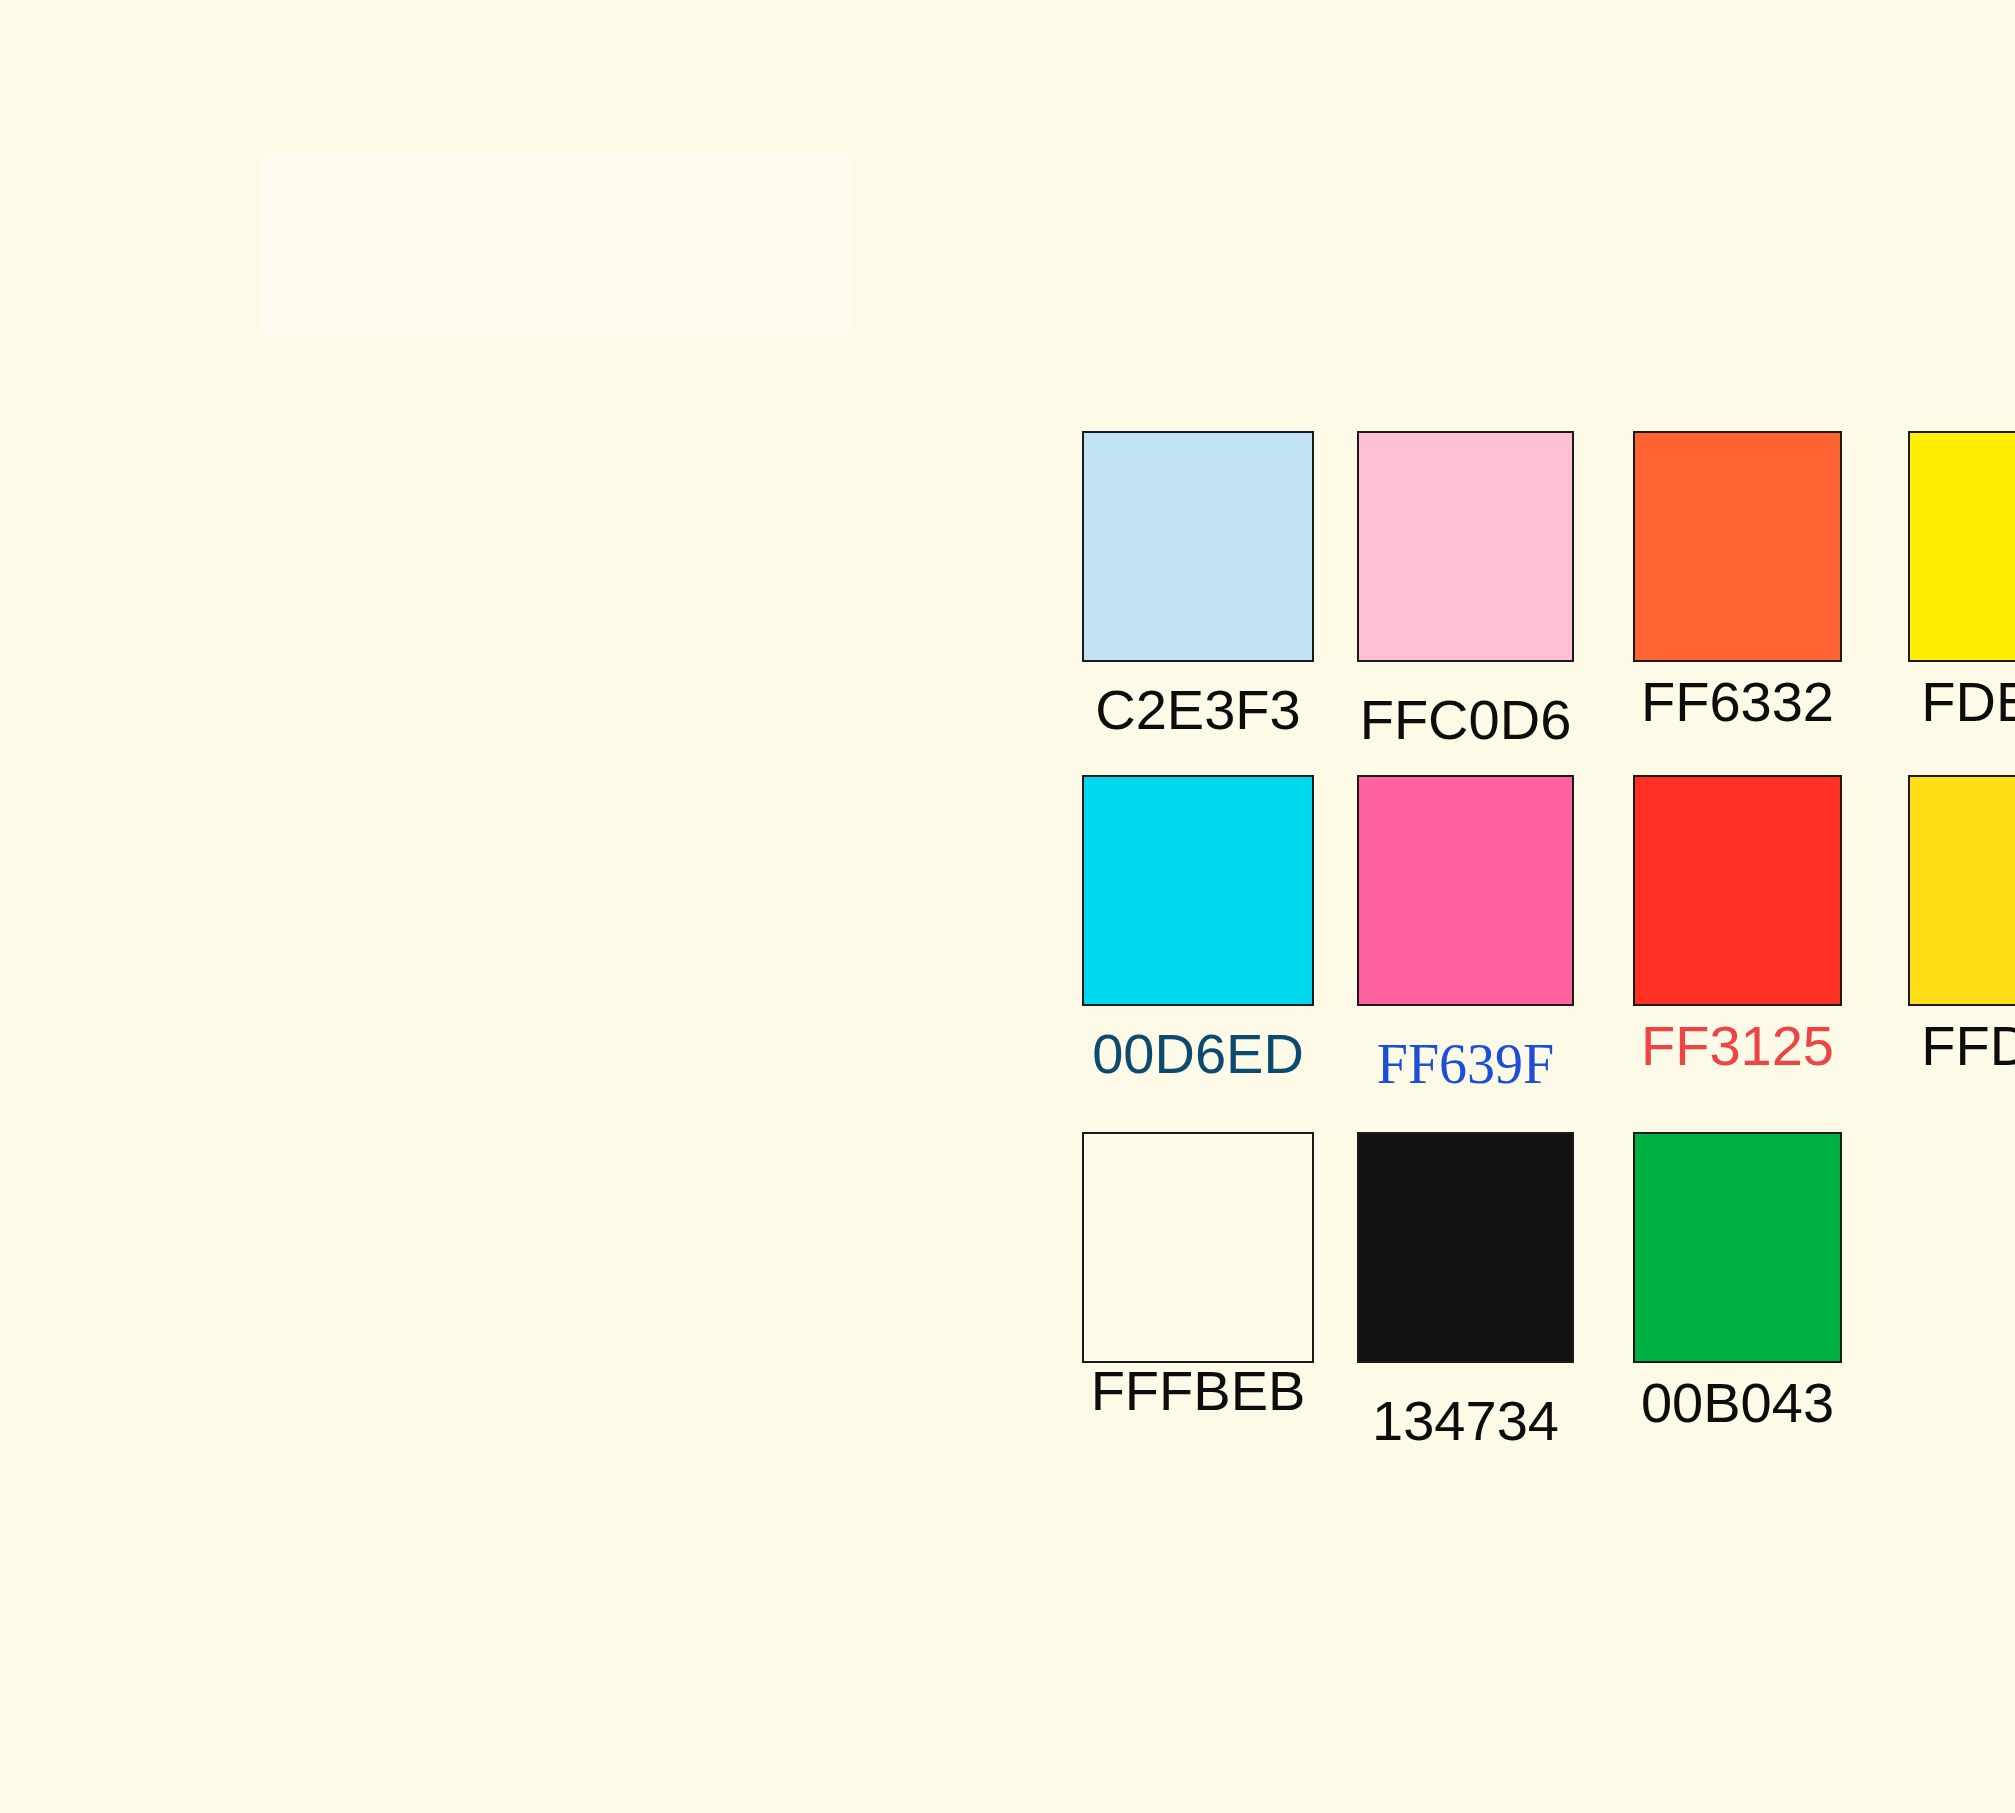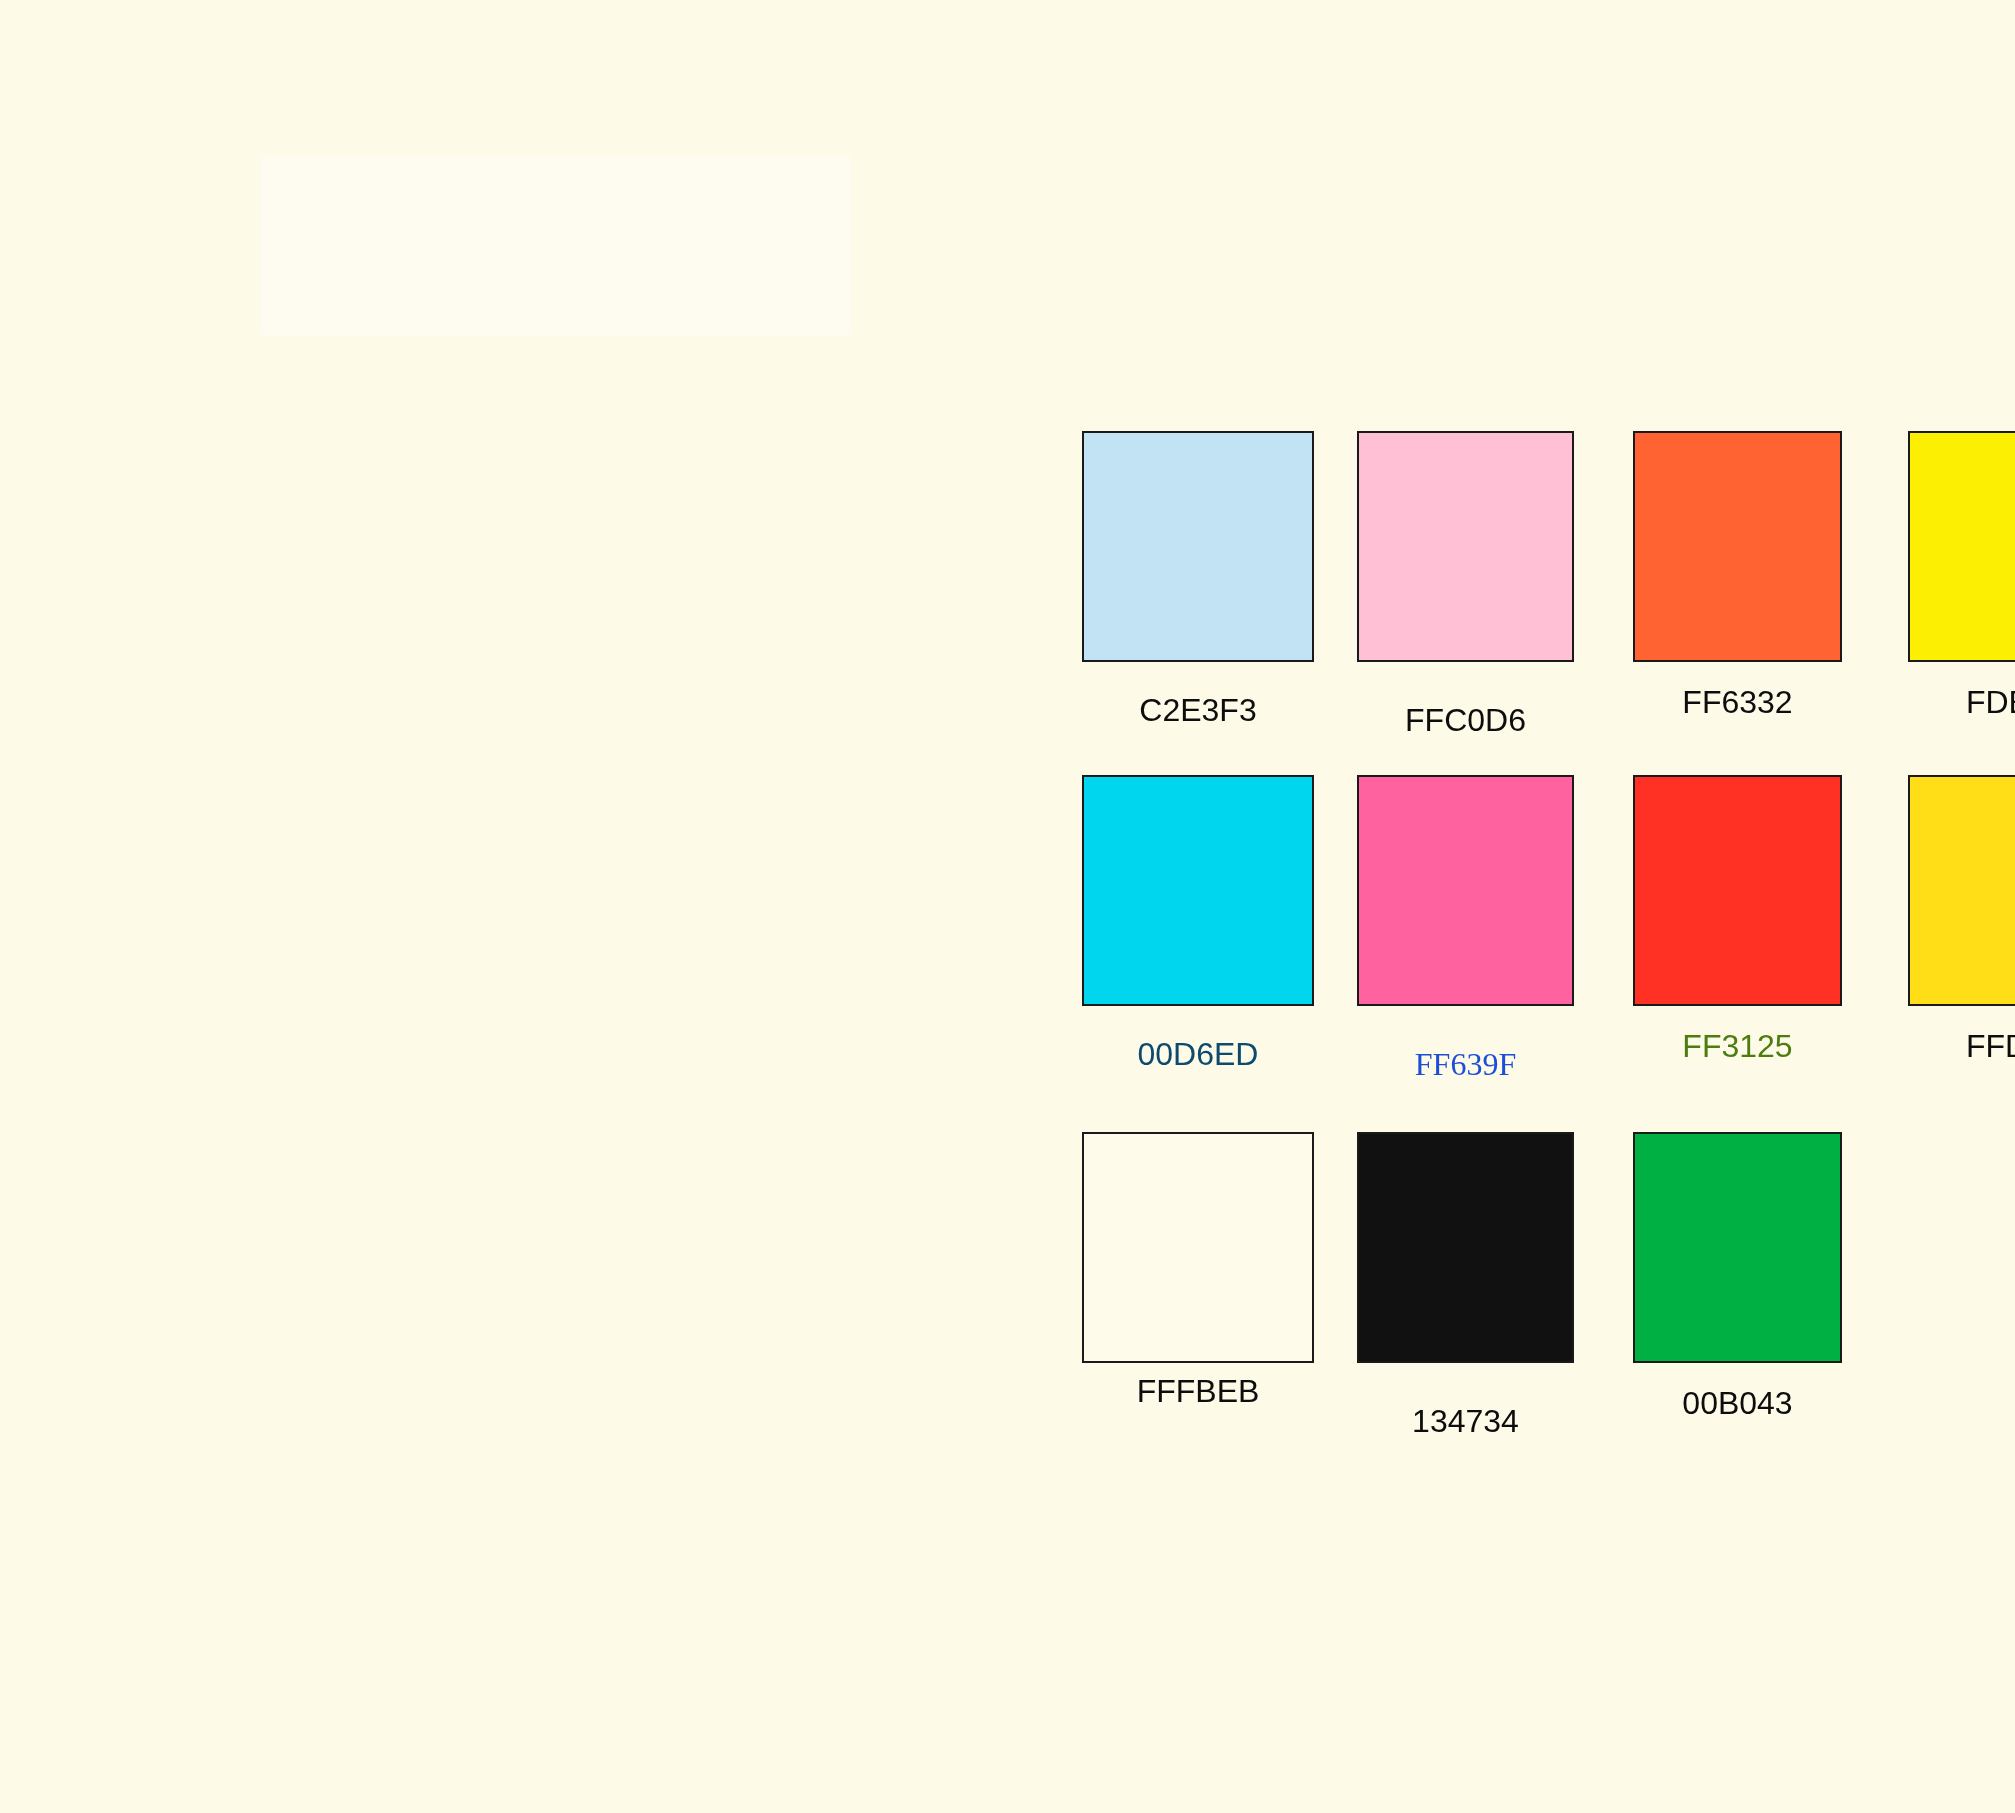--- a/index.html
+++ b/index.html
@@ -41,21 +41,21 @@
   .swatch-chip {
     box-sizing: border-box;
     border: 2px solid #1a1a1a;
     width: 100%;
   }
 
   .swatch-label {
     text-align: center;
     color: #0d0d0d;
     font-family: "Liberation Sans", sans-serif;
-    font-size: 32px;
+    font-size: 56px;
     line-height: 42px;
     letter-spacing: 0px;
     white-space: nowrap;
   }
 
   
   .col-1 { left: 1082px; width: 232px; }
   .col-2 { left: 1357px; width: 217px; }
   .col-3 { left: 1633px; width: 209px; }
   .col-4 { left: 1908px; width: 235px; }
@@ -107,21 +107,21 @@
     <div class="swatch-label" style="color: #0c4a6e;">00D6ED</div>
   </div>
 
   <div class="swatch-cell col-2 row-2">
     <div class="swatch-chip" style="background-color: rgb(255, 99, 159); border-color: rgb(26, 26, 26);"></div>
     <div class="swatch-label" style="color: #1d4ed8; font-family: Liberation Serif, serif;">FF639F</div>
   </div>
 
   <div class="swatch-cell col-3 row-2">
     <div class="swatch-chip" style="background-color: rgb(255, 49, 37); border-color: rgb(26, 26, 26);"></div>
-    <div class="swatch-label" style="color: #4d7c0f;">FF3125</div>
+    <div class="swatch-label" style="color: #ef4444;">FF3125</div>
   </div>
 
   <div class="swatch-cell col-4 row-2">
     <div class="swatch-chip" style="background-color: rgb(255, 222, 23); border-color: rgb(26, 26, 26);"></div>
     <div class="swatch-label" style="color: rgb(13, 13, 13);">FFDE17</div>
   </div>
 
   <div class="swatch-cell col-1 row-3">
     <div class="swatch-chip" style="background-color: rgb(255, 251, 235); border-color: rgb(26, 26, 26);"></div>
     <div class="swatch-label" style="color: rgb(13, 13, 13); margin-top: 7px;">FFFBEB</div>

